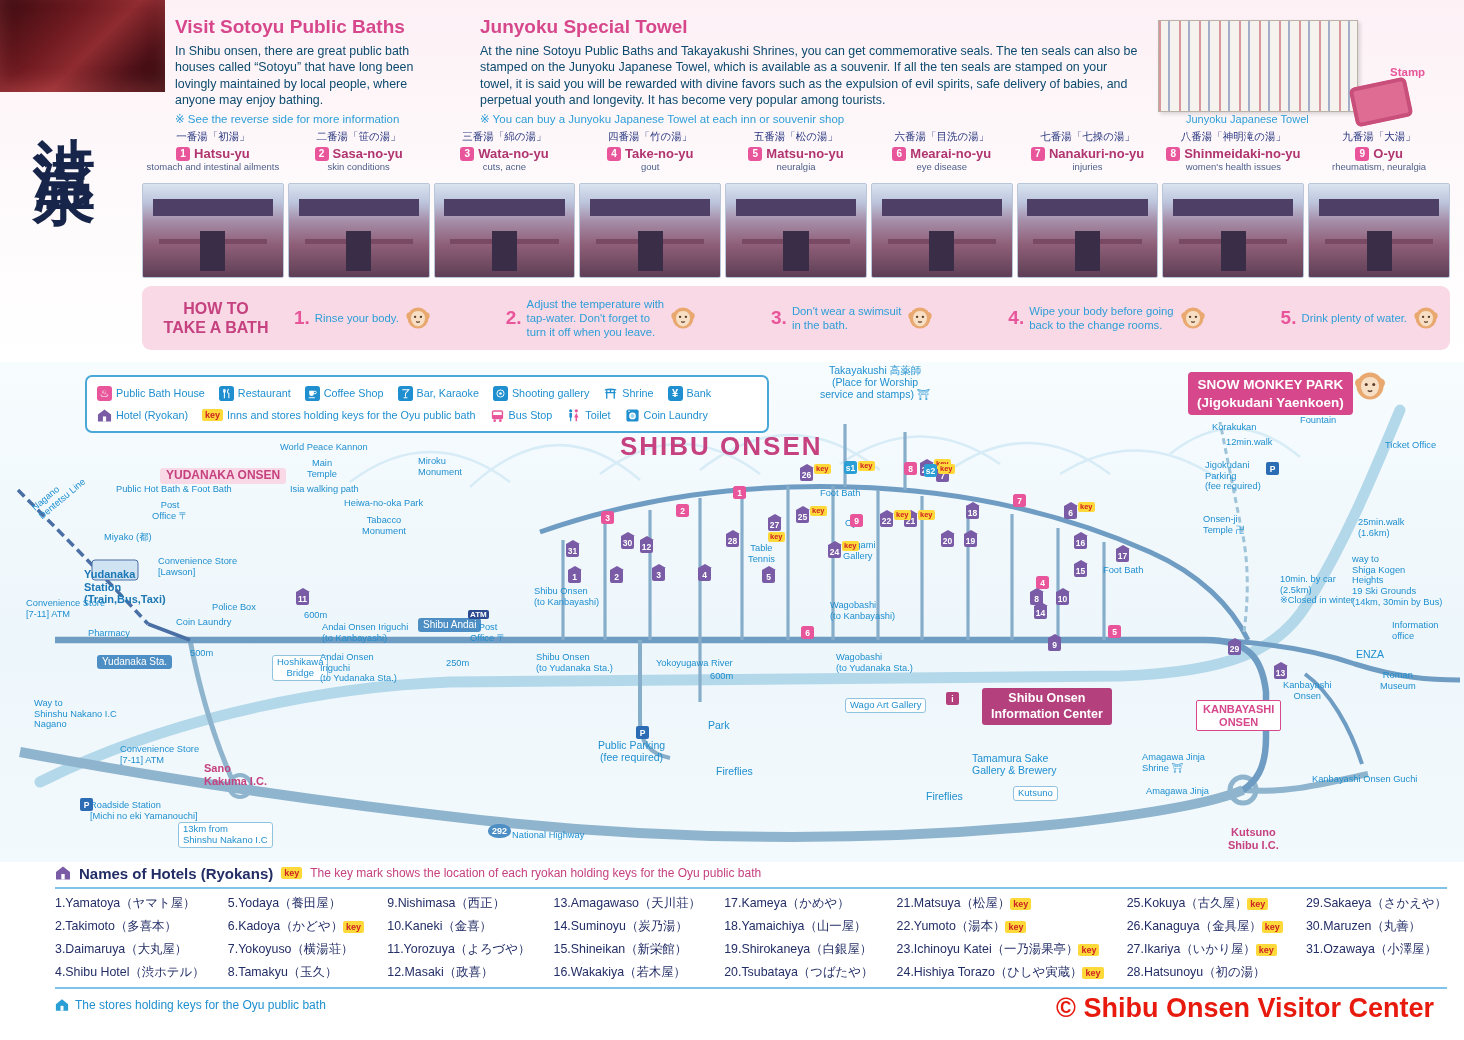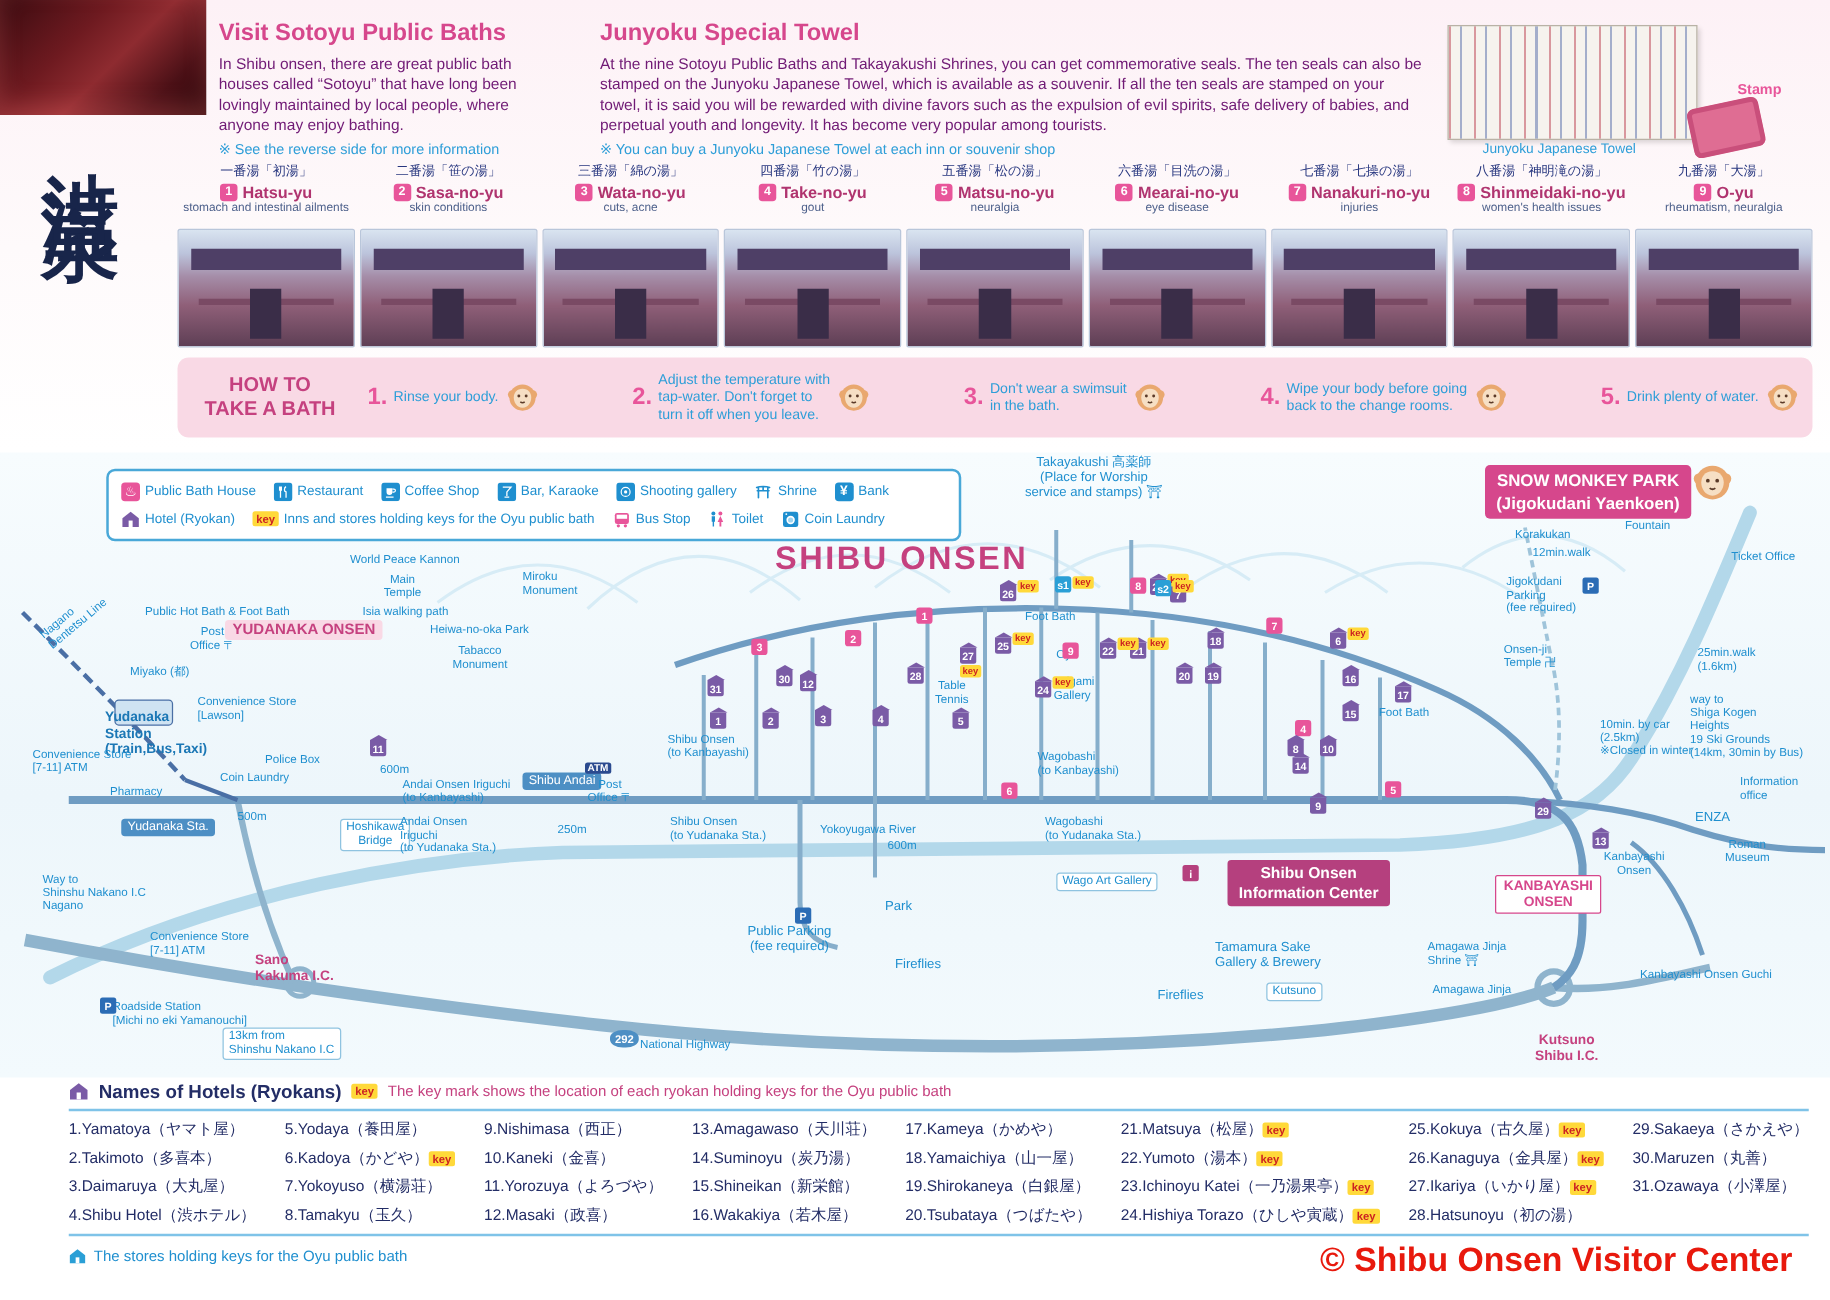--- a/index.html
+++ b/index.html
@@ -11,21 +11,21 @@
   .photo-corner{position:absolute;left:0;top:0;width:165px;height:92px;
       background:linear-gradient(135deg,#3a0b10 0%,#6e1a20 35%,#8e2b30 55%,#4a1016 80%,#2a070a 100%);
       box-shadow:inset 0 -8px 18px rgba(255,120,120,.25);}
   .calligraphy{position:absolute;left:22px;top:88px;writing-mode:vertical-rl;
       font-family:"DejaVu Serif","Liberation Serif",serif;font-weight:bold;font-size:62px;
       letter-spacing:14px;color:#18254a;}
   
   .sotoyu{position:absolute;left:175px;top:16px;width:274px;}
   .towel-sec{position:absolute;left:480px;top:16px;width:660px;}
   .sec-title{color:#d6478c;font-weight:bold;font-size:19px;margin:0 0 5px 0;}
-  .sec-body{color:#701a75;font-size:12.4px;line-height:1.32;margin:0;}
+  .sec-body{color:#0c4a6e;font-size:12.4px;line-height:1.32;margin:0;}
   .sec-note{color:#2e9ed8;font-size:11.5px;margin-top:3px;}
   
   .towel-img{position:absolute;left:1158px;top:20px;width:198px;height:90px;background:#f6f3ee;
       border:1px solid #b9b2a6;box-shadow:2px 2px 4px rgba(0,0,0,.15);
       background-image:repeating-linear-gradient(90deg,rgba(180,40,60,.45) 0 2px,transparent 2px 9px,
       rgba(40,70,150,.4) 9px 11px,transparent 11px 20px);}
   .towel-caption{position:absolute;left:1186px;top:113px;color:#2e9ed8;font-size:11px;}
   .stamp-label{position:absolute;left:1390px;top:66px;color:#e8559a;font-size:11.5px;font-weight:bold;}
   .stamp-img{position:absolute;left:1352px;top:82px;width:58px;height:40px;background:#df6d93;
       border-radius:6px;transform:rotate(-12deg);box-shadow:inset 0 0 0 4px #c94f7b;}
@@ -530,21 +530,21 @@
 
         <div class="mlabel t1" style="left: 926px; top: 428px;">Fireflies</div>
 
         <div class="mlabel wb" style="left: 1013px; top: 424px;">Kutsuno</div>
 
         <div class="mlabel wb" style="left: 845px; top: 336px;">Wago Art Gallery</div>
 
         <div class="mlabel info" style="left: 982px; top: 326px;">Shibu Onsen
 Information Center</div>
 
-        <div class="mlabel pob" style="left: 180px; top: 106px; margin-top: 28px;">YUDANAKA ONSEN</div>
+        <div class="mlabel pob" style="left: 160px; top: 106px;">YUDANAKA ONSEN</div>
 
         <div class="mlabel t2" style="left: 280px; top: 80px;">World Peace Kannon</div>
 
         <div class="mlabel t2 c" style="left: 307px; top: 96px;">Main
 Temple</div>
 
         <div class="mlabel t2" style="left: 418px; top: 94px;">Miroku
 Monument</div>
 
         <div class="mlabel t2" style="left: 344px; top: 136px;">Heiwa-no-oka Park</div>

